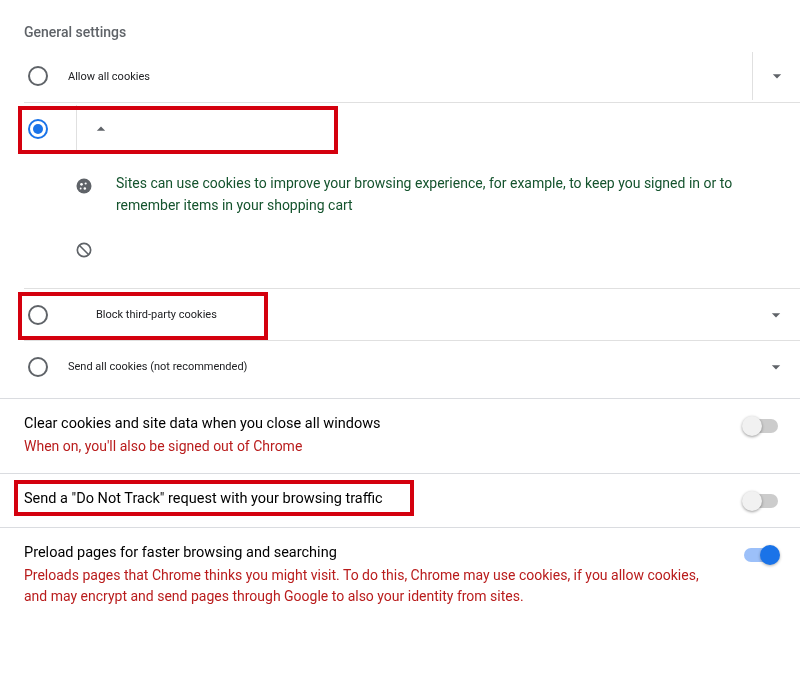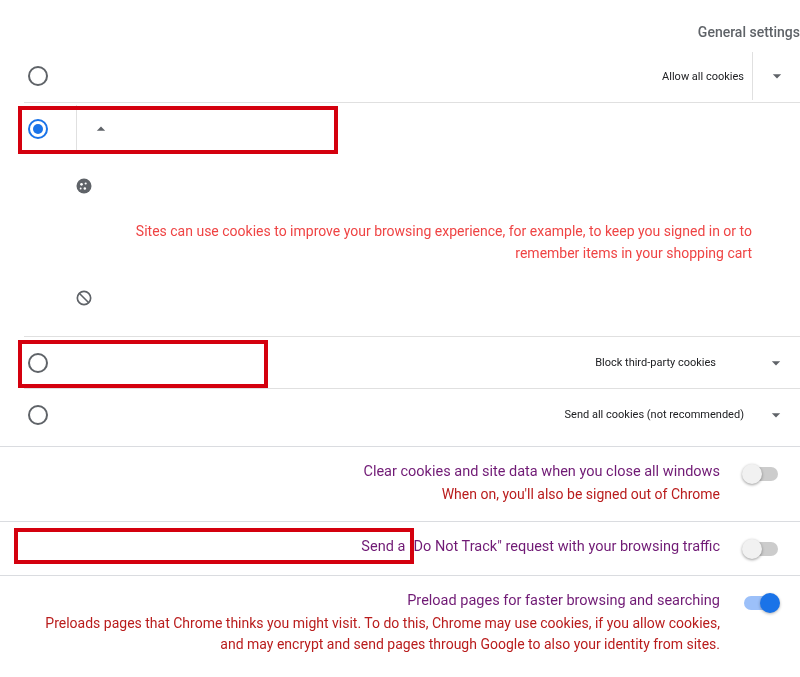--- a/index.html
+++ b/index.html
@@ -4,21 +4,21 @@
 <style>
   * { box-sizing: border-box; }
   html, body {
     margin: 0; padding: 0;
     font-family: Roboto, Arial, sans-serif;
     font-size: 14px;
     color: #202124;
     background: #fff;
     width: 800px;
   }
-  .container { width: 800px; text-align: right; }
+  .container { width: 800px; }
   .section-header {
     font-size: 14px;
     font-weight: 500;
     color: #5f6368;
     padding: 24px 0 10px 24px;
   }
   .option-list { padding-left: 24px; }
   .option-row {
     display: flex;
     align-items: center;
@@ -71,31 +71,31 @@
     padding: 10px 48px 10px 48px;
     line-height: 22px;
     font-size: 14px;
   }
   .detail-icon {
     flex: 0 0 24px;
     display:flex; align-items:flex-start; justify-content:center;
     padding-top: 4px;
     color: #5f6368;
   }
-  .detail-text { flex: 1 1 auto; color:#ef4444;margin-top:48px; }
+  .detail-text { flex: 1 1 auto; color:#14532d; }
   .details-wrap { padding: 8px 0 18px 0; }
 
   .toggle-row {
     display: flex;
     align-items: flex-start;
     padding: 16px 16px 16px 24px;
     border-top: 1px solid #dadce0;
   }
   .toggle-row .texts { flex: 1 1 auto; padding-right: 24px; }
-  .tr-title { font-size: 14.5px; color:#701a75; padding-bottom: 4px;}
+  .tr-title { font-size: 14.5px; color:#000000; padding-bottom: 4px;}
   .tr-sub   { font-size: 14px; color:#b91c1c; line-height: 21px;}
   .toggle-row .switch { flex: 0 0 40px; padding-top: 4px; }
 
   .switch-el {
     position: relative;
     width: 34px; height: 14px;
     border-radius: 7px;
     background: #bdbdbd;
   }
   .switch-el::after{

